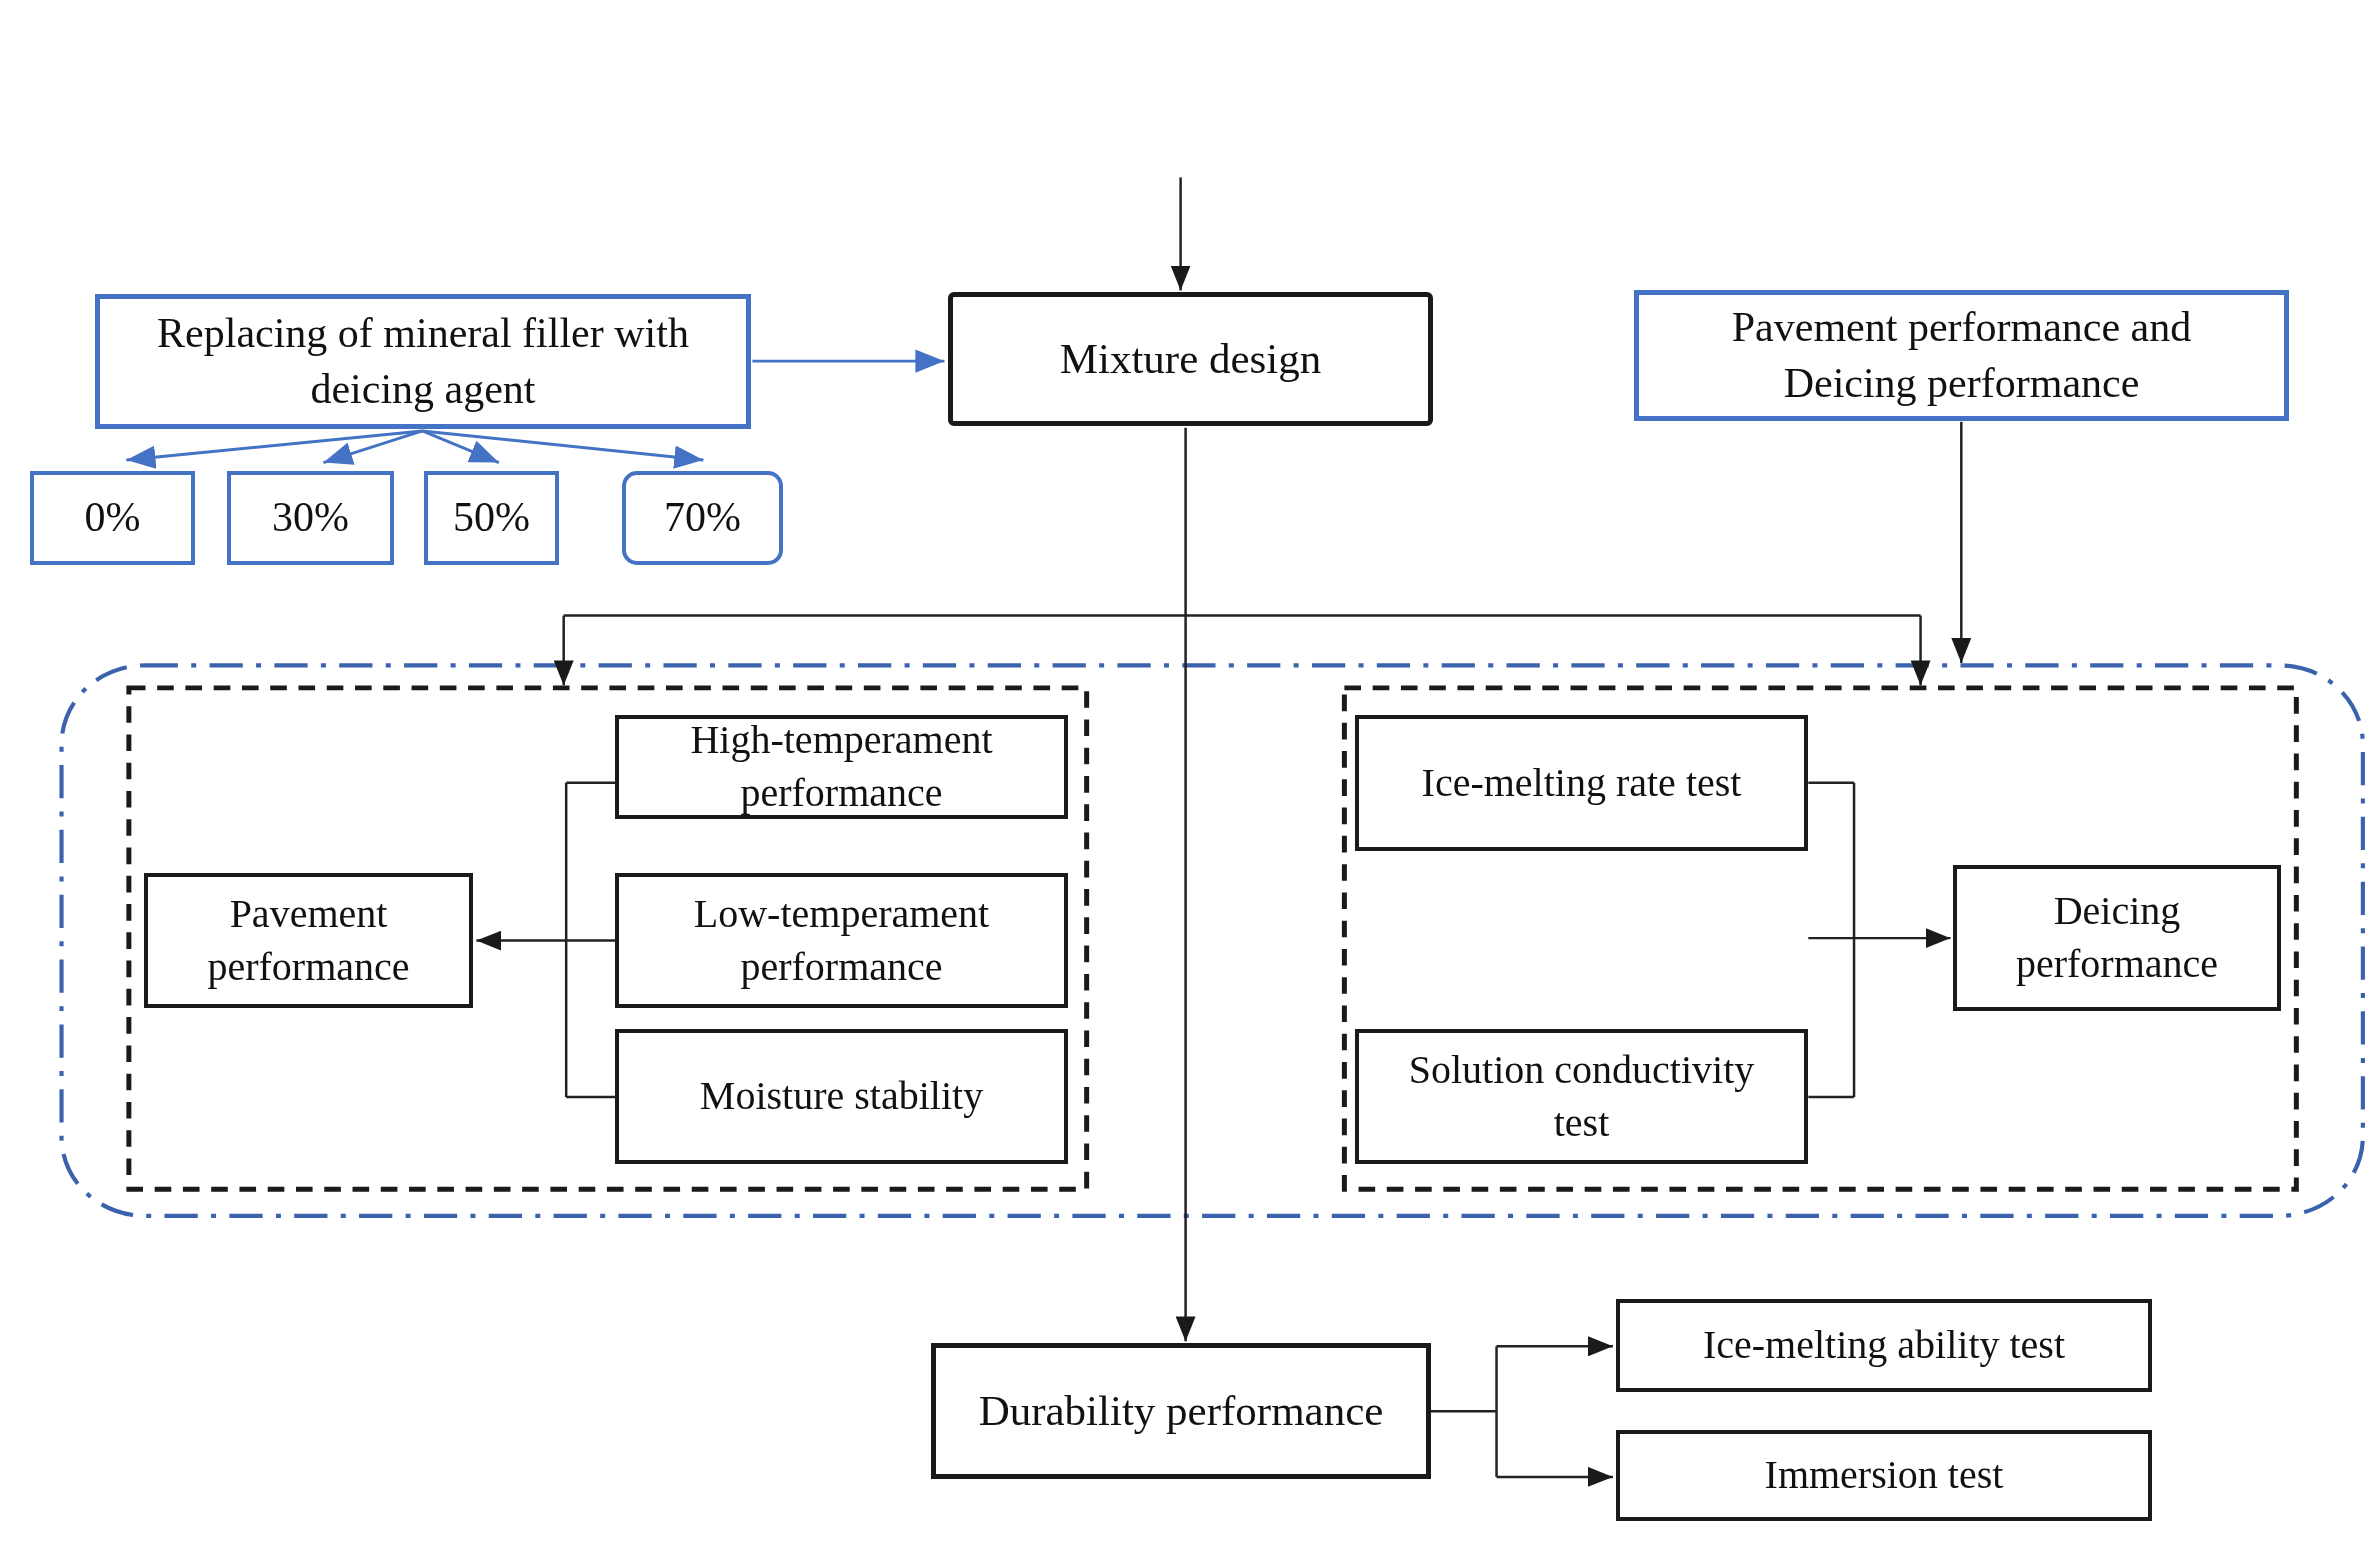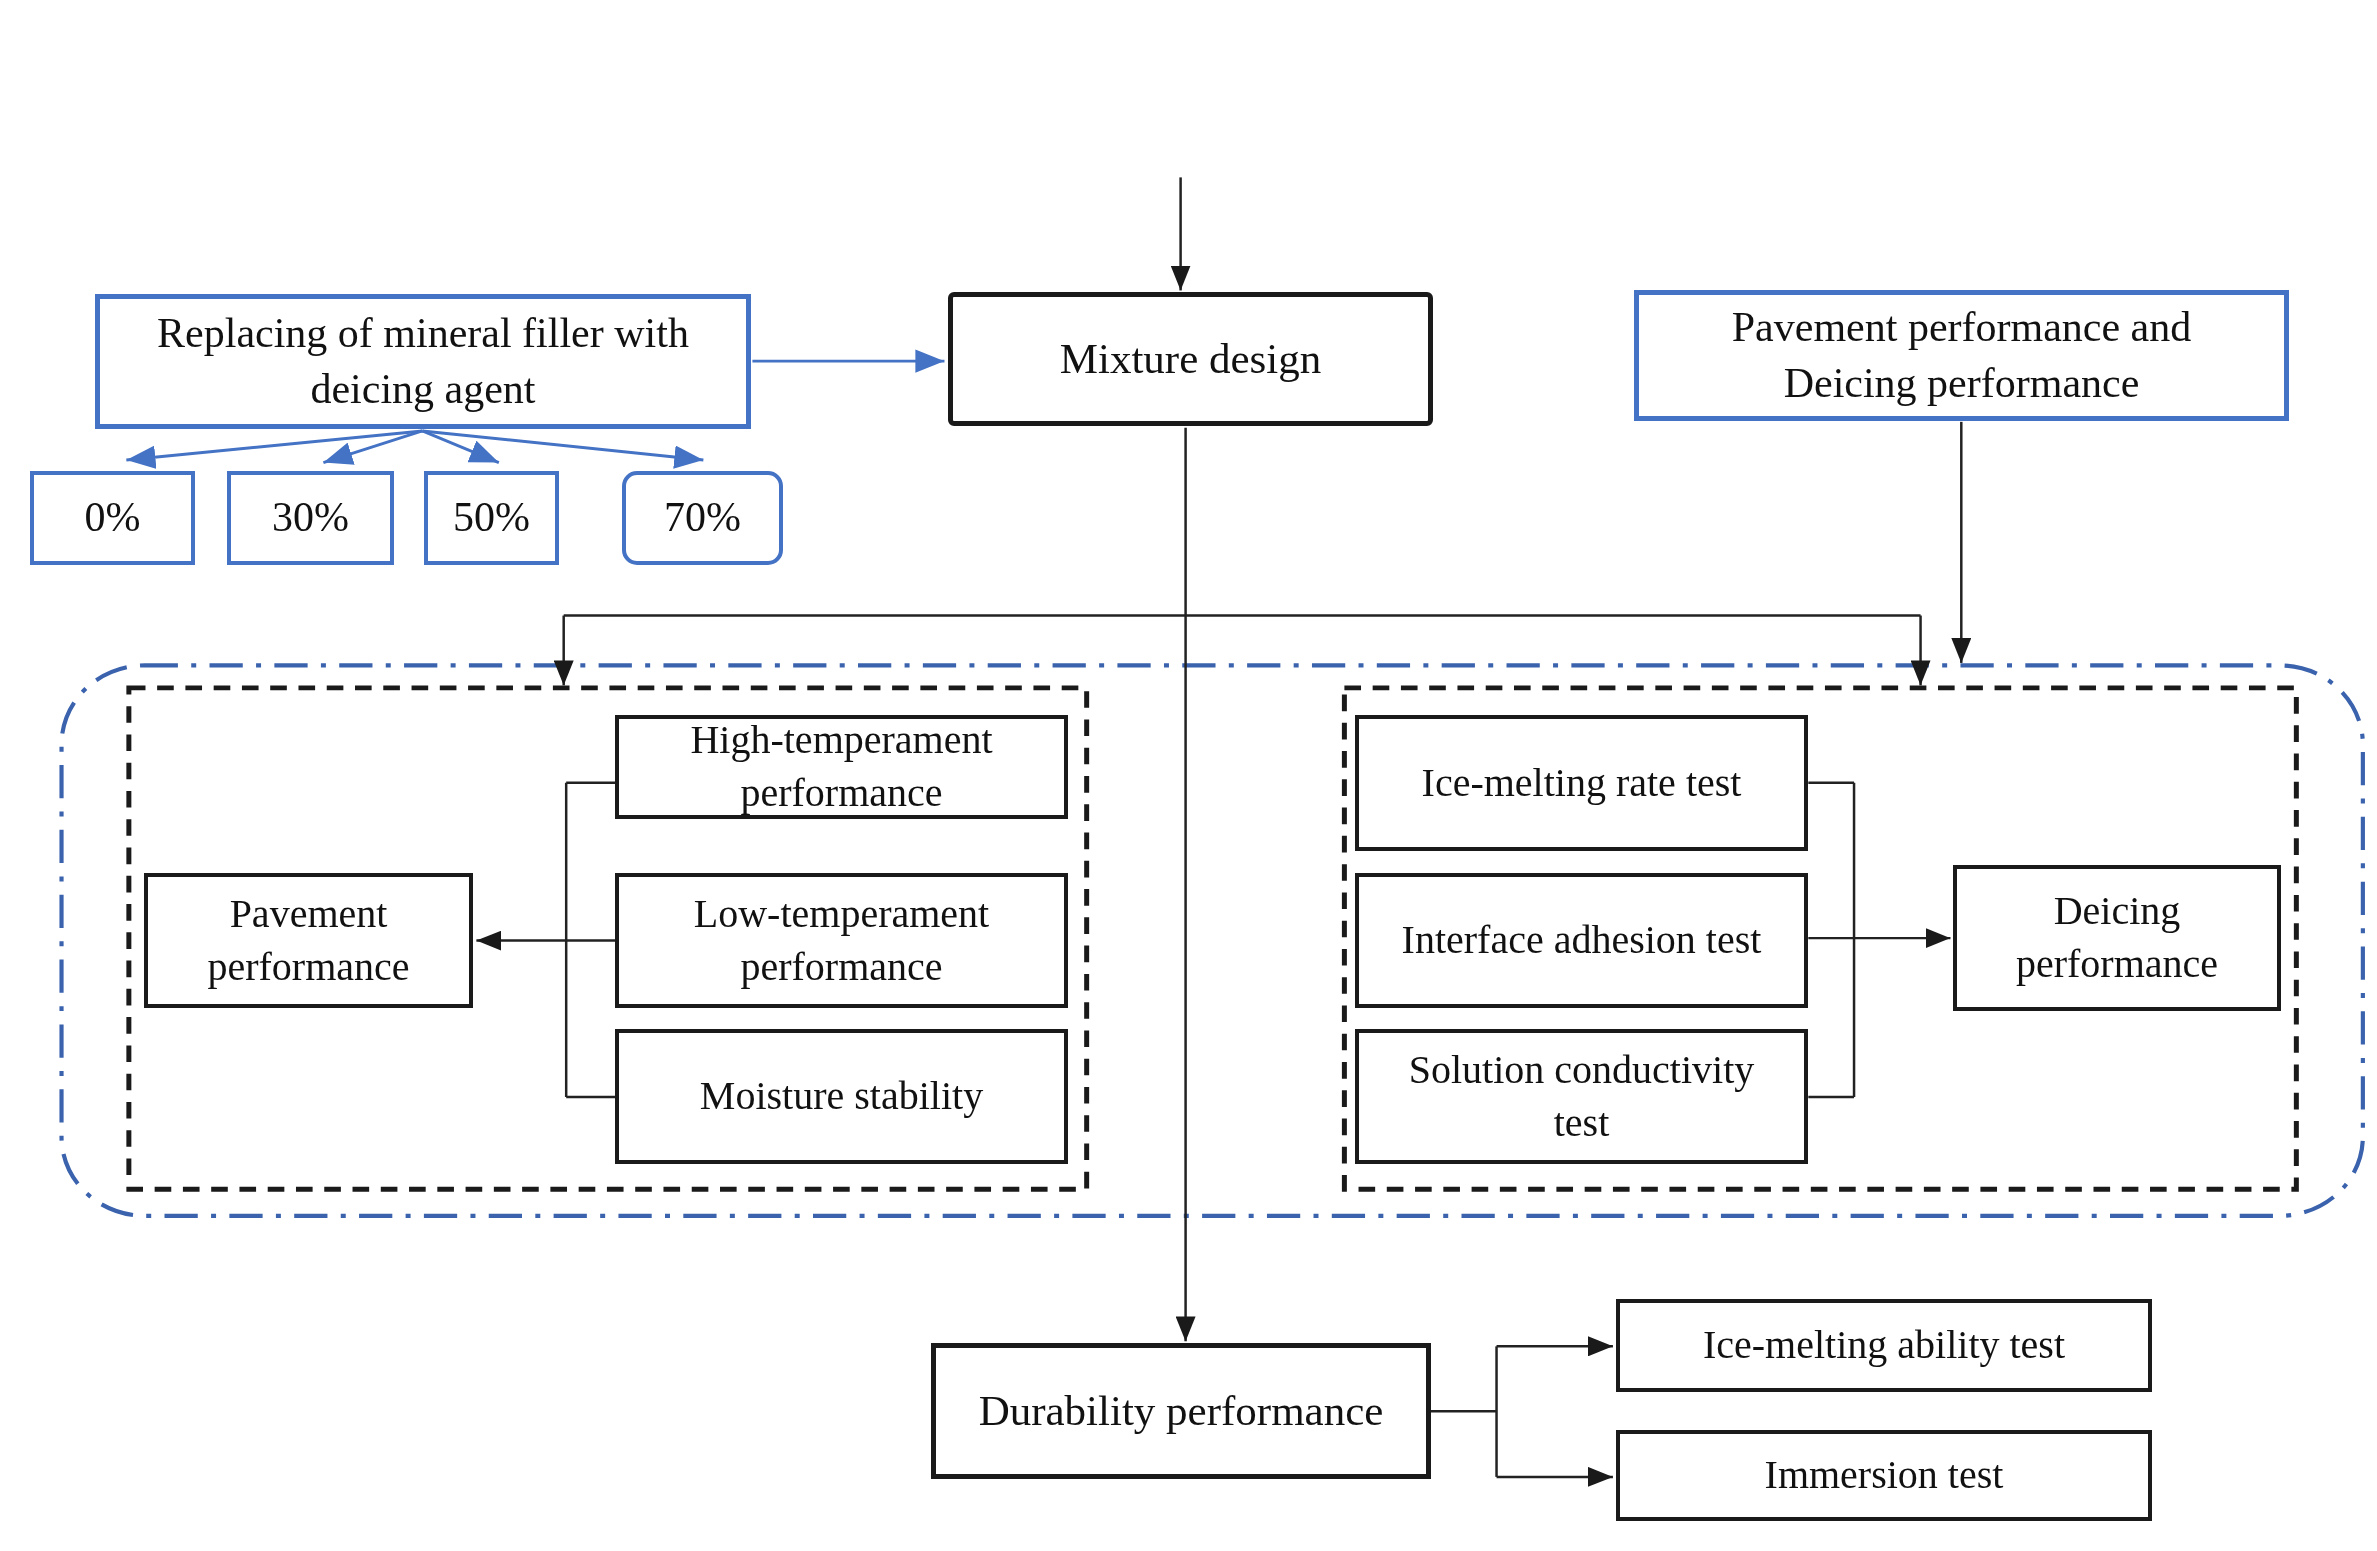--- a/index.html
+++ b/index.html
@@ -83,21 +83,20 @@
   <div class="box bluethin f50" style="left:424px;top:471px;width:135px;height:94px;">50%</div>
   <div class="box bluethin f50" style="left:622px;top:471px;width:161px;height:94px;border-radius:15px;">70%</div>
 
   <div class="box blackthin f48 pad20" style="left:144px;top:873px;width:329px;height:135px;">Pavement performance</div>
 
   <div class="box blackthin f48 pad40" style="left:615px;top:715px;width:453px;height:104px;">High-temperament performance</div>
   <div class="box blackthin f48 pad40" style="left:615px;top:873px;width:453px;height:135px;">Low-temperament performance</div>
   <div class="box blackthin f48 pad40" style="left:615px;top:1029px;width:453px;height:135px;">Moisture stability</div>
 
   <div class="box blackthin f48 pad40" style="left:1355px;top:715px;width:453px;height:136px;">Ice-melting rate test</div>
-  <div class="box blackthin f48 pad40" style="left:1355px;top:873px;width:453px;height:135px;">Interface adhesion test</div>
   <div class="box blackthin f48 pad40" style="left:1355px;top:1029px;width:453px;height:135px;">Solution conductivity test</div>
 
   <div class="box blackthin f48 pad20" style="left:1953px;top:865px;width:328px;height:146px;">Deicing performance</div>
 
   <div class="box black f52 pad20" style="left:931px;top:1343px;width:500px;height:136px;">Durability performance</div>
 
   <div class="box blackthin f48 pad20" style="left:1616px;top:1299px;width:536px;height:93px;">Ice-melting ability test</div>
   <div class="box blackthin f48 pad20" style="left:1616px;top:1430px;width:536px;height:91px;">Immersion test</div>
 
 </div>

